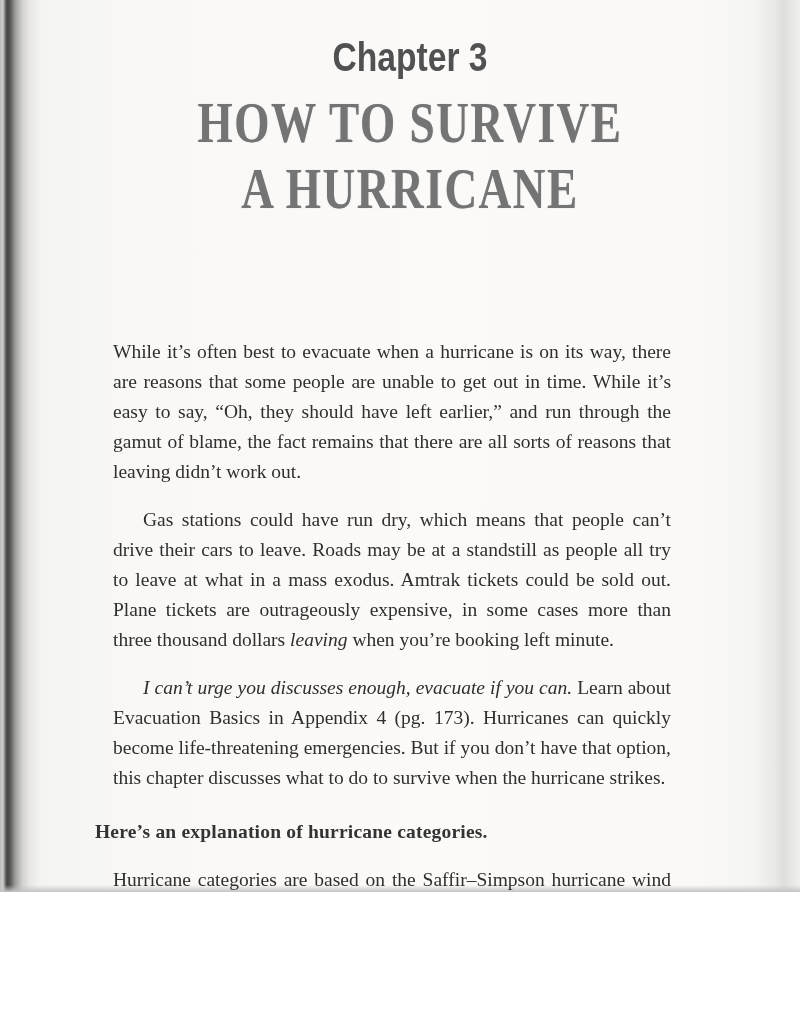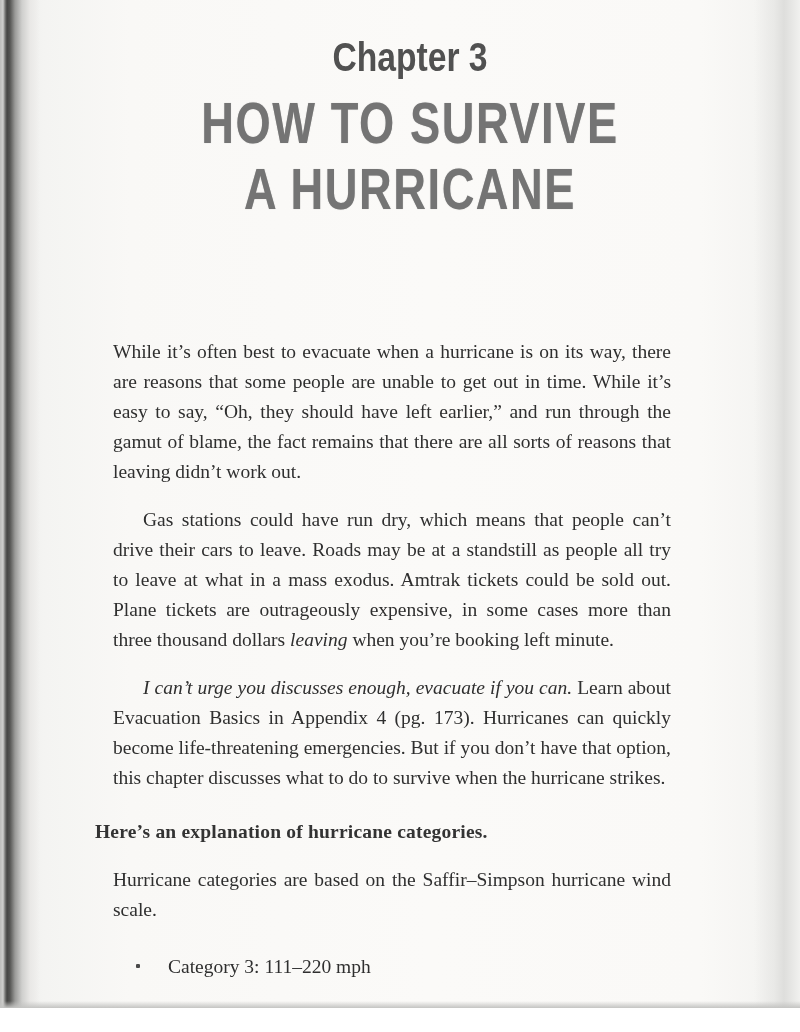--- a/index.html
+++ b/index.html
@@ -3,21 +3,21 @@
 <meta charset="utf-8">
 <style>
   html, body {
     margin: 0;
     padding: 0;
     background: #ffffff;
   }
   .page {
     position: relative;
     width: 800px;
-    height: 1008px;
+    height: 892px;
     overflow: hidden;
     background: linear-gradient(90deg,
       #ececea 0px, #f4f4f2 45px, #f9f8f6 130px,
       #fbfaf8 430px, #faf9f7 700px, #f2f2f0 790px, #f6f6f4 800px);
     font-family: "Liberation Serif", serif;
   }
   
   .edge-left {
     position: absolute; left: 0; top: 0; bottom: 0; width: 40px;
     background: linear-gradient(90deg,
@@ -46,21 +46,21 @@
     display: block;
     font-size: 41px;
     line-height: 50px;
     font-weight: 700;
     color: #515151;
     transform: scaleX(0.82);
     transform-origin: 50% 50%;
     letter-spacing: 0px;
     margin-bottom: 8px;
   }
-  .chapter-title { margin: 7px; }
+  .chapter-title { margin: 7px; font-family: Liberation Serif, serif; }
   .title-line {
     display: block;
     font-size: 58px;
     line-height: 66px;
     font-weight: 700;
     color: #747474;
     transform: scaleX(0.78);
     transform-origin: 50% 50%;
     letter-spacing: 2px;
     text-shadow: 0 0 1px rgba(90,90,90,0.45);

